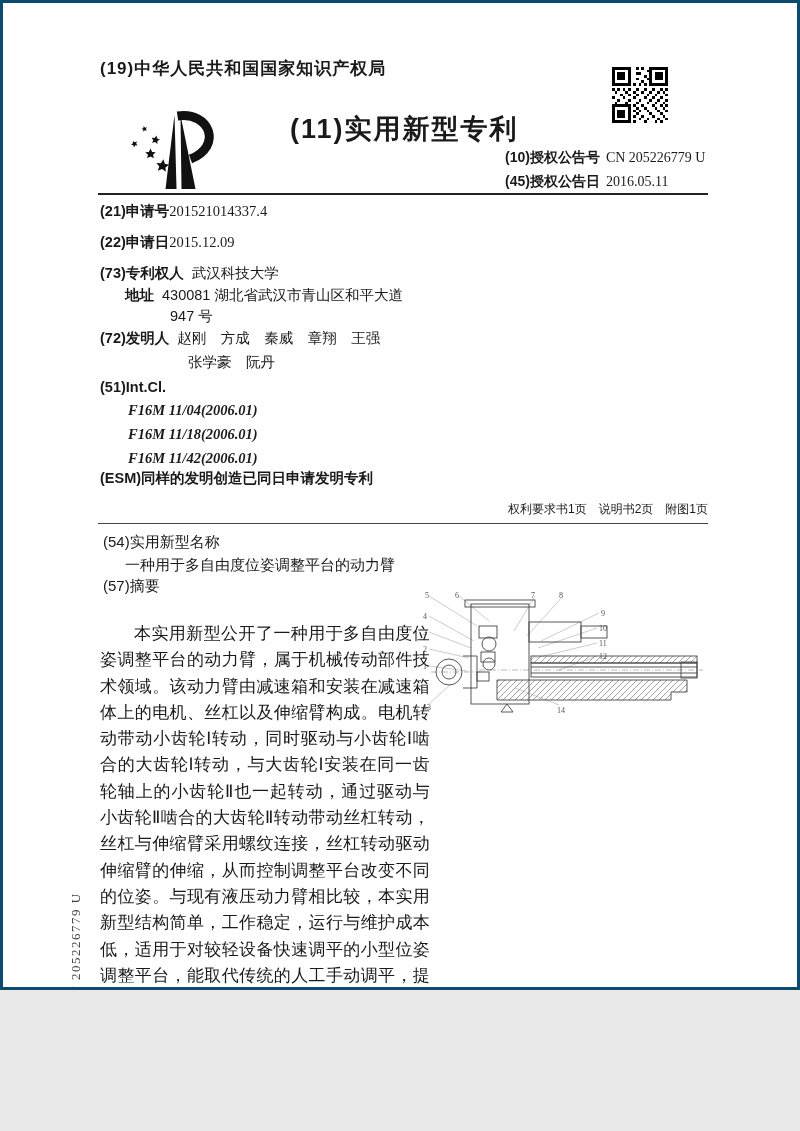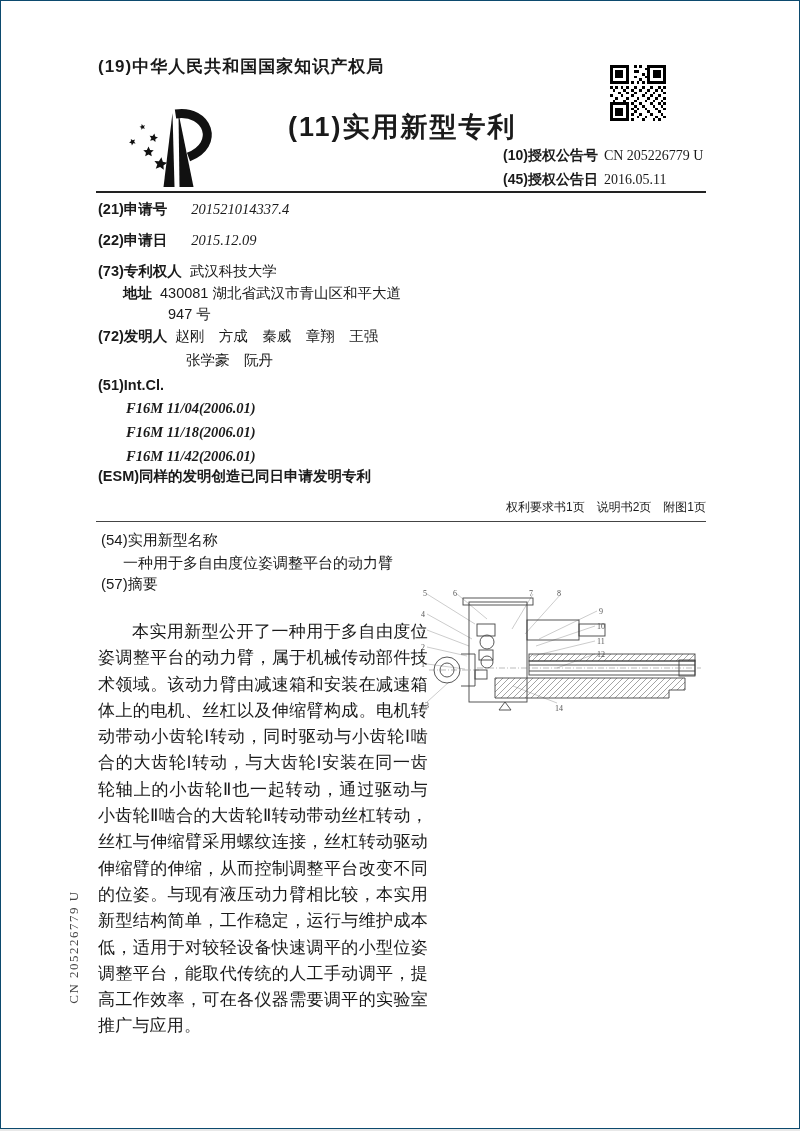--- a/index.html
+++ b/index.html
@@ -1,32 +1,32 @@
 <!DOCTYPE html>
 <html><head>
 <meta charset="utf-8">
 <style>
   html,body{margin:0;padding:0;background:#e8e8e8;}
   .page{
-    position:relative;width:800px;height:1129px;background:#ffffff;
+    position:relative;width:800px;height:990px;background:#ffffff;
     font-family:"Liberation Sans",sans-serif;color:#1a1a1a;
-    overflow:hidden;border:1px solid #0c4a6e;box-sizing:border-box;
+    overflow:hidden;border:3px solid #0c4a6e;box-sizing:border-box;
   }
   .abs{position:absolute;}
   .office-line{left:97px;top:54px;font-size:17px;font-weight:bold;letter-spacing:1px;}
   .doc-type{left:287px;top:108px;font-size:27px;font-weight:bold;letter-spacing:2px;}
   .pub-row{font-size:14px;white-space:nowrap;}
   .pub-label{font-weight:bold;}
   .pub-value{font-family:"Liberation Serif",serif;margin-left:6px;}
   .rule1{left:95px;top:190px;width:610px;height:2px;background:#222;}
   .rule2{left:95px;top:520px;width:610px;height:1px;background:#444;}
   .field{font-size:14.5px;white-space:nowrap;}
   .field .lbl{font-weight:bold;}
   .field .val{margin-left:8px;text-align:right;}
-  .field .val-serif{margin-left:24px;font-family:"Liberation Serif",serif;font-style:italic;}
+  .field .val-serif{margin-left:0;font-family:"Liberation Serif",serif;}
   .intcl-item{font-size:14.5px;font-family:"Liberation Serif",serif;font-style:italic;font-weight:bold;}
   .pages-info{left:355px;top:498px;width:350px;text-align:right;font-size:12px;}
   .sec-label{font-size:15px;font-weight:normal;}
   .abstract{
     left:97px;top:618px;width:330px;font-size:17px;line-height:26.3px;
     text-align:justify;text-indent:2em;letter-spacing:0.2px;
   }
   .side-code{
     left:8px;top:938px;width:130px;text-align:center;
     transform:rotate(-90deg);transform-origin:center;

